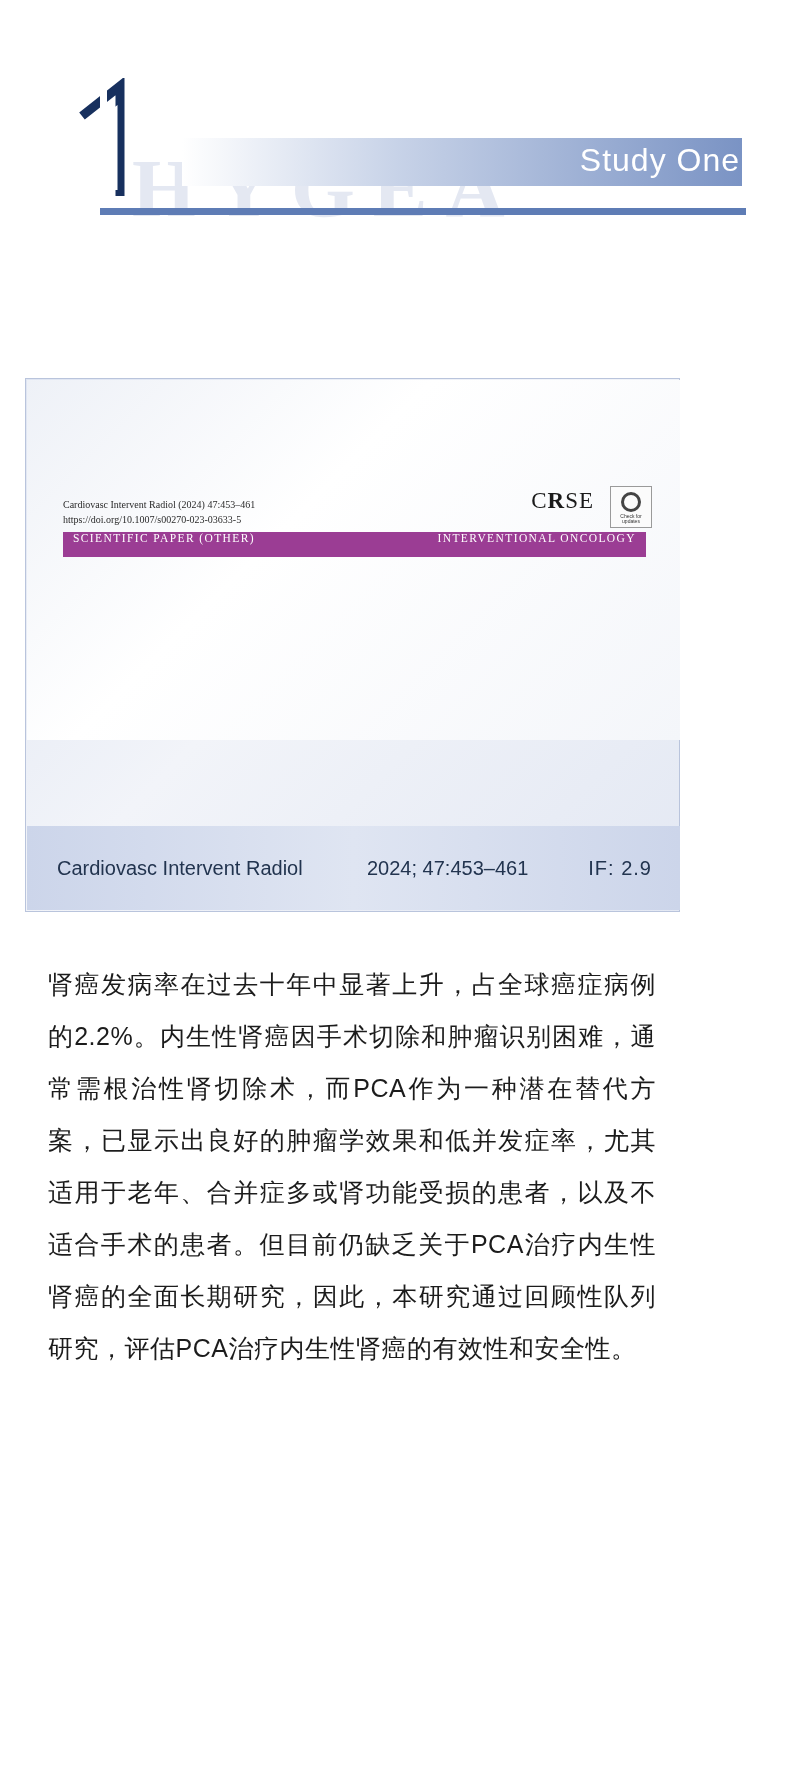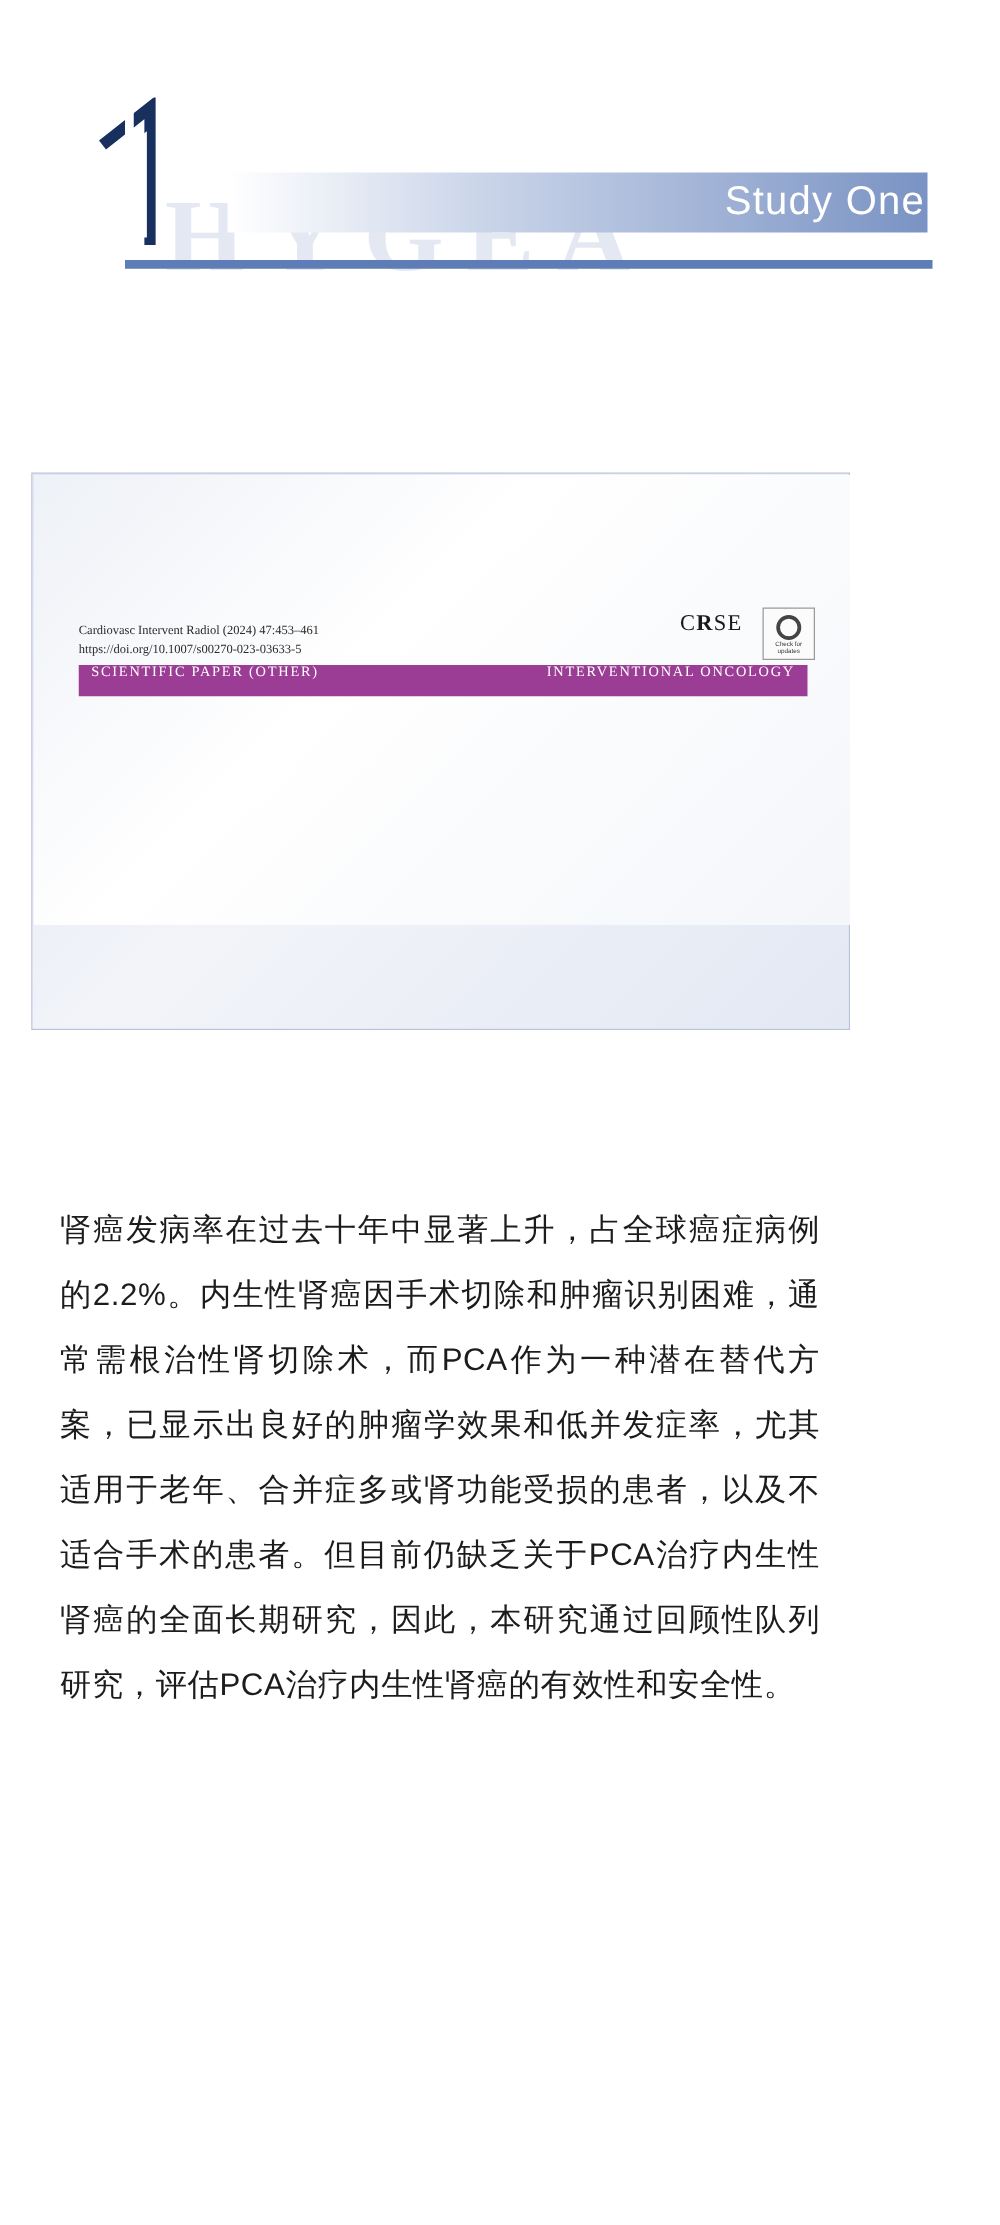--- a/index.html
+++ b/index.html
@@ -86,21 +86,21 @@
     height: 137px;
     background: #ffffff;
   }
 
   
   .paper-card {
     position: absolute;
     left: 25px;
     top: 378px;
     width: 655px;
-    height: 446px;
+    height: 534px;
     background: linear-gradient(135deg, #dfe5f2 0%, #f2f4f9 45%, #e3e8f3 100%);
     border: 1px solid #b9c4dc;
     box-sizing: border-box;
   }
   .paper-inner {
     position: absolute;
     left: 1px;
     top: 1px;
     width: 653px;
     height: 360px;
@@ -115,21 +115,21 @@
     color: #2a2a2a;
     line-height: 1.45;
   }
   .cite-block div { white-space: nowrap; }
 
   .cirse {
     position: absolute;
     right: 86px;
     top: 108px;
     font-family: "Liberation Serif", serif;
-    font-size: 18px;
+    font-size: 23px;
     color: #1a1a1a;
     letter-spacing: 1px;
   }
   .cirse .bold { font-weight: 700; }
   .crossmark {
     position: absolute;
     right: 28px;
     top: 106px;
     width: 42px;
     height: 42px;
@@ -263,15 +263,20 @@
       </div>
     </div>
 
     <div class="purple-bar">
       <span>SCIENTIFIC PAPER (OTHER)</span>
       <span>INTERVENTIONAL ONCOLOGY</span>
     </div>
 
   </div>
 
+  <div class="journal-strip">
+    <span class="j-name">Cardiovasc Intervent Radiol</span>
+    <span class="j-vol">2024; 47:453–461</span>
+    <span class="j-if">IF: 2.9</span>
+  </div>
 </div>
 
 <div class="body-text">肾癌发病率在过去十年中显著上升，占全球癌症病例的2.2%。内生性肾癌因手术切除和肿瘤识别困难，通常需根治性肾切除术，而PCA作为一种潜在替代方案，已显示出良好的肿瘤学效果和低并发症率，尤其适用于老年、合并症多或肾功能受损的患者，以及不适合手术的患者。但目前仍缺乏关于PCA治疗内生性肾癌的全面长期研究，因此，本研究通过回顾性队列研究，评估PCA治疗内生性肾癌的有效性和安全性。</div>
 
 </body></html>

